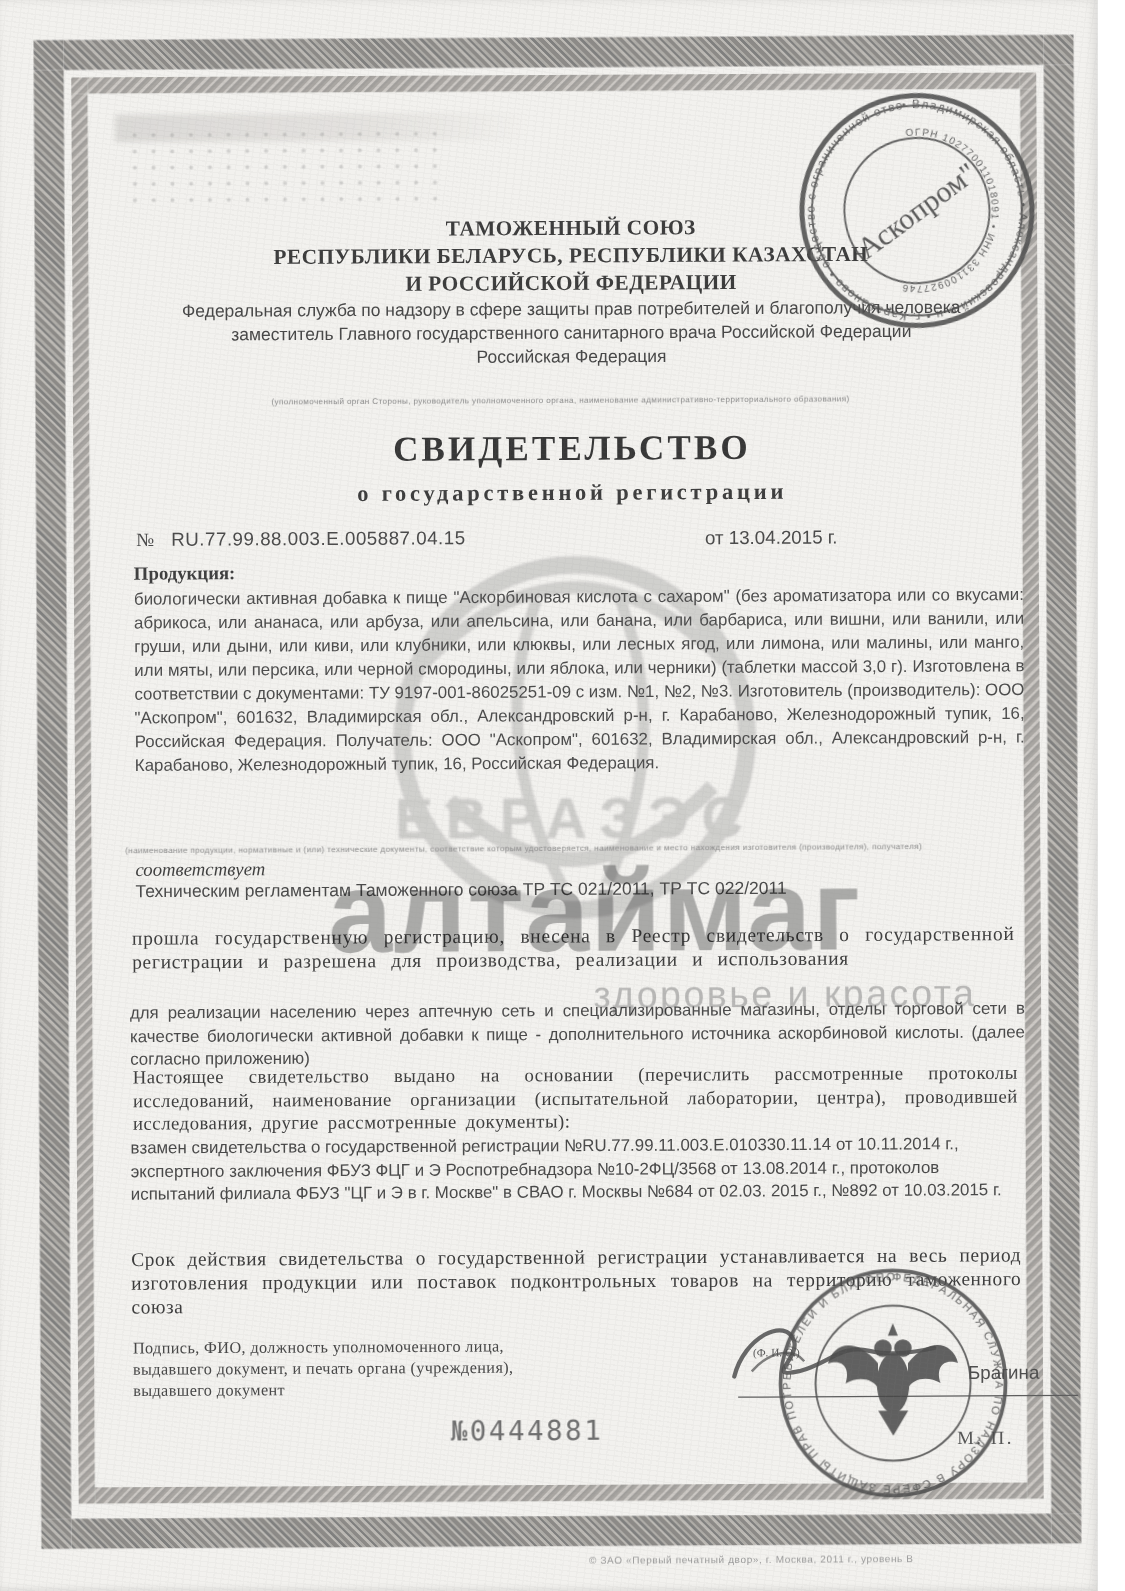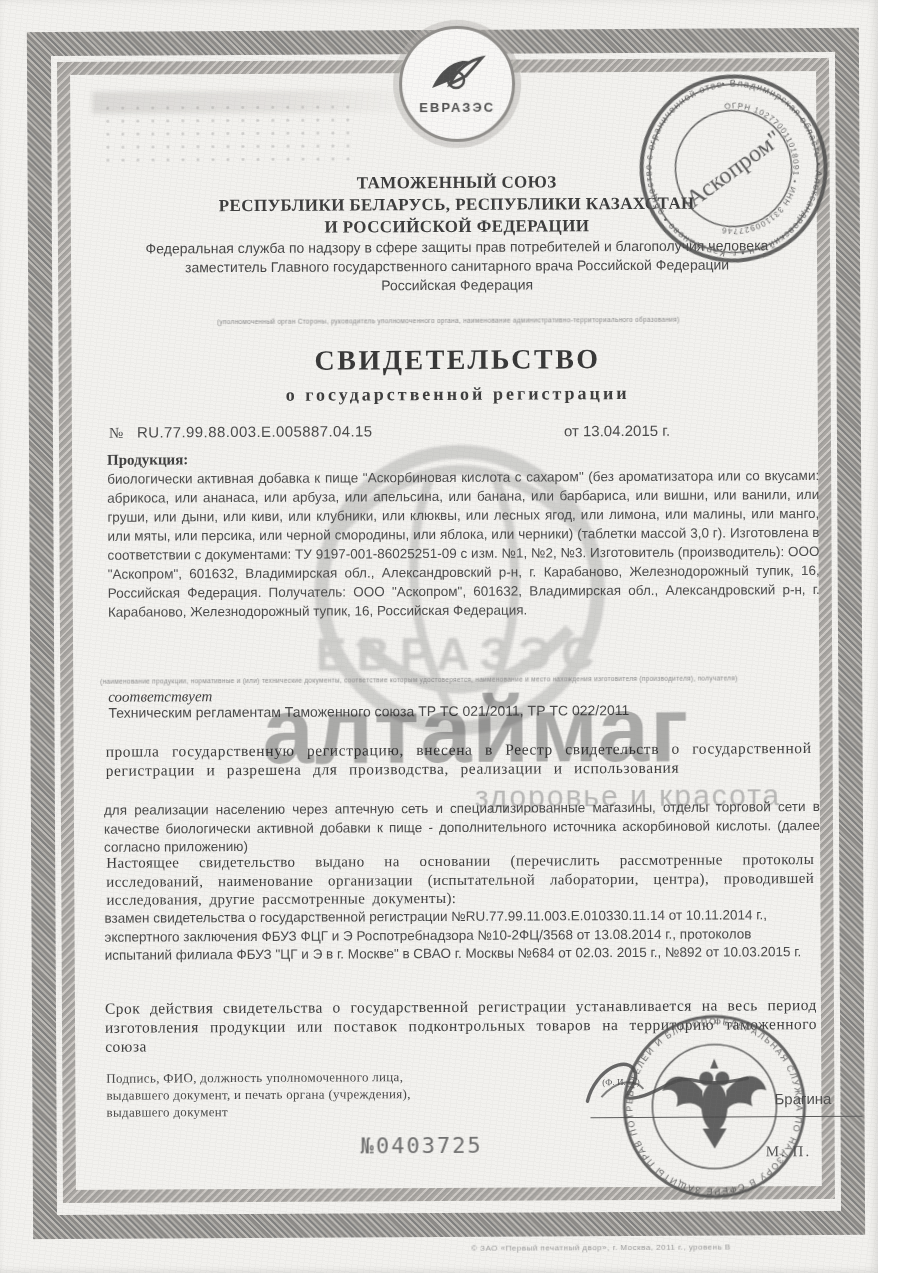--- a/index.html
+++ b/index.html
@@ -178,41 +178,33 @@
 
       <div class="basis-text">Настоящее свидетельство выдано на основании (перечислить рассмотренные протоколы исследований, наименование организации (испытательной лаборатории, центра), проводившей исследования, другие рассмотренные документы):</div>
       <div class="basis-details">взамен свидетельства о государственной регистрации №RU.77.99.11.003.Е.010330.11.14 от 10.11.2014 г., экспертного заключения ФБУЗ ФЦГ и Э Роспотребнадзора №10-2ФЦ/3568 от 13.08.2014 г., протоколов испытаний филиала ФБУЗ "ЦГ и Э в г. Москве" в СВАО г. Москвы №684 от 02.03. 2015 г., №892 от 10.03.2015 г.</div>
 
       <div class="valid-text">Срок действия свидетельства о государственной регистрации устанавливается на весь период изготовления продукции или поставок подконтрольных товаров на территорию таможенного союза</div>
 
       <div class="sig-caption">Подпись, ФИО, должность уполномоченного лица,
 выдавшего документ, и печать органа (учреждения),
 выдавшего документ</div>
 
-      <div class="serial">№0403725</div>
+      <div class="serial">№0444881</div>
 
       <div class="sig-line"></div>
       <div class="fio">(Ф. И. О.)</div>
       <div class="sig-name">Брагина</div>
       <div class="mp">М. П.</div>
 
       <div class="footer">© ЗАО «Первый печатный двор», г. Москва, 2011 г., уровень В</div>
     </div>
 
     <div class="wm-brand">алтаймаг</div>
     <div class="wm-tagline">здоровье и красота</div>
 
-    <div class="logo">
-      <svg width="62" height="44" viewBox="0 0 62 44">
-        <path d="M6,34 C16,12 34,4 44,8 C36,10 28,18 26,26 Z" fill="#4e4e4e"></path>
-        <path d="M24,30 C30,16 44,6 56,4 L40,22 Z" fill="none" stroke="#4e4e4e" stroke-width="3"></path>
-        <circle cx="30" cy="26" r="8" fill="none" stroke="#4e4e4e" stroke-width="2.5"></circle>
-      </svg>
-      <div class="logo-text">ЕВРАЗЭС</div>
-    </div>
 
     <div class="corner-stamp">
       <svg width="216" height="216" viewBox="0 0 216 216">
         <defs>
           <path id="ringA" d="M108,26 A82,82 0 1 1 107.9,26"></path>
           <path id="ringB" d="M108,48 A60,60 0 1 1 107.9,48"></path>
         </defs>
         <circle cx="108" cy="108" r="92" fill="none" stroke="#4f4f4f" stroke-width="4"></circle>
         <circle cx="108" cy="108" r="84" fill="none" stroke="#4f4f4f" stroke-width="1.5"></circle>
         <circle cx="108" cy="108" r="58" fill="none" stroke="#4f4f4f" stroke-width="1.5"></circle>

